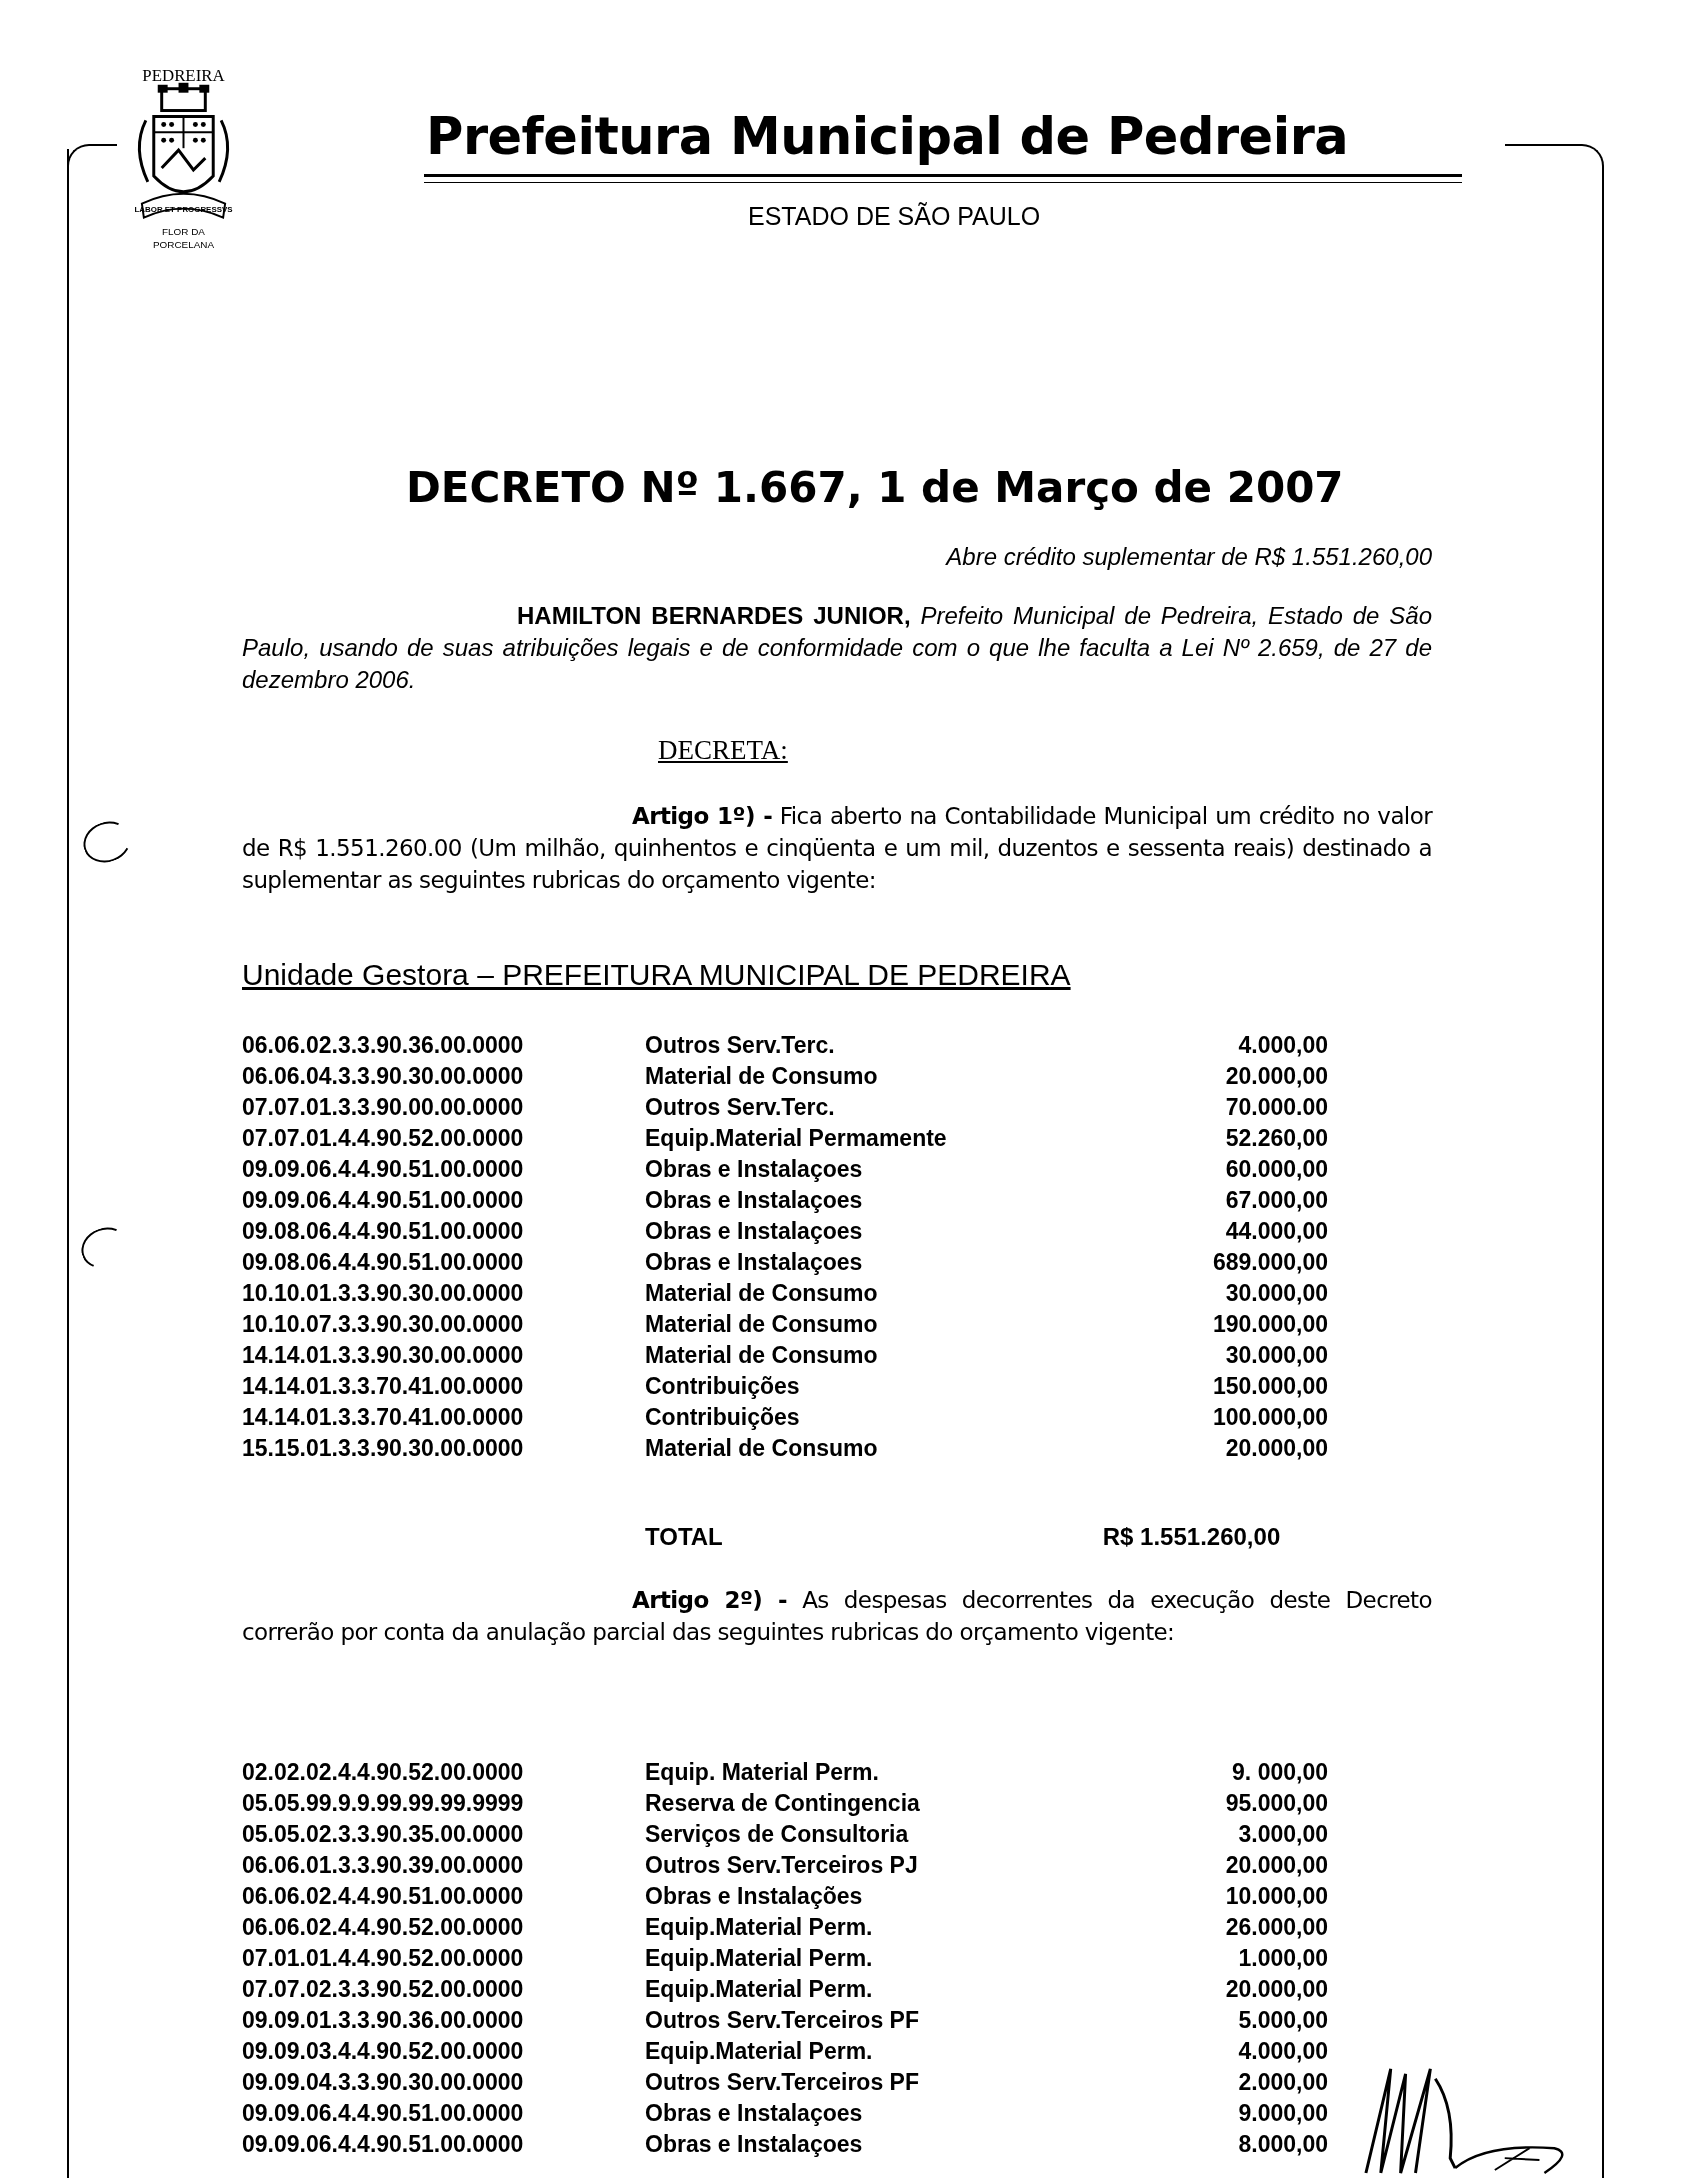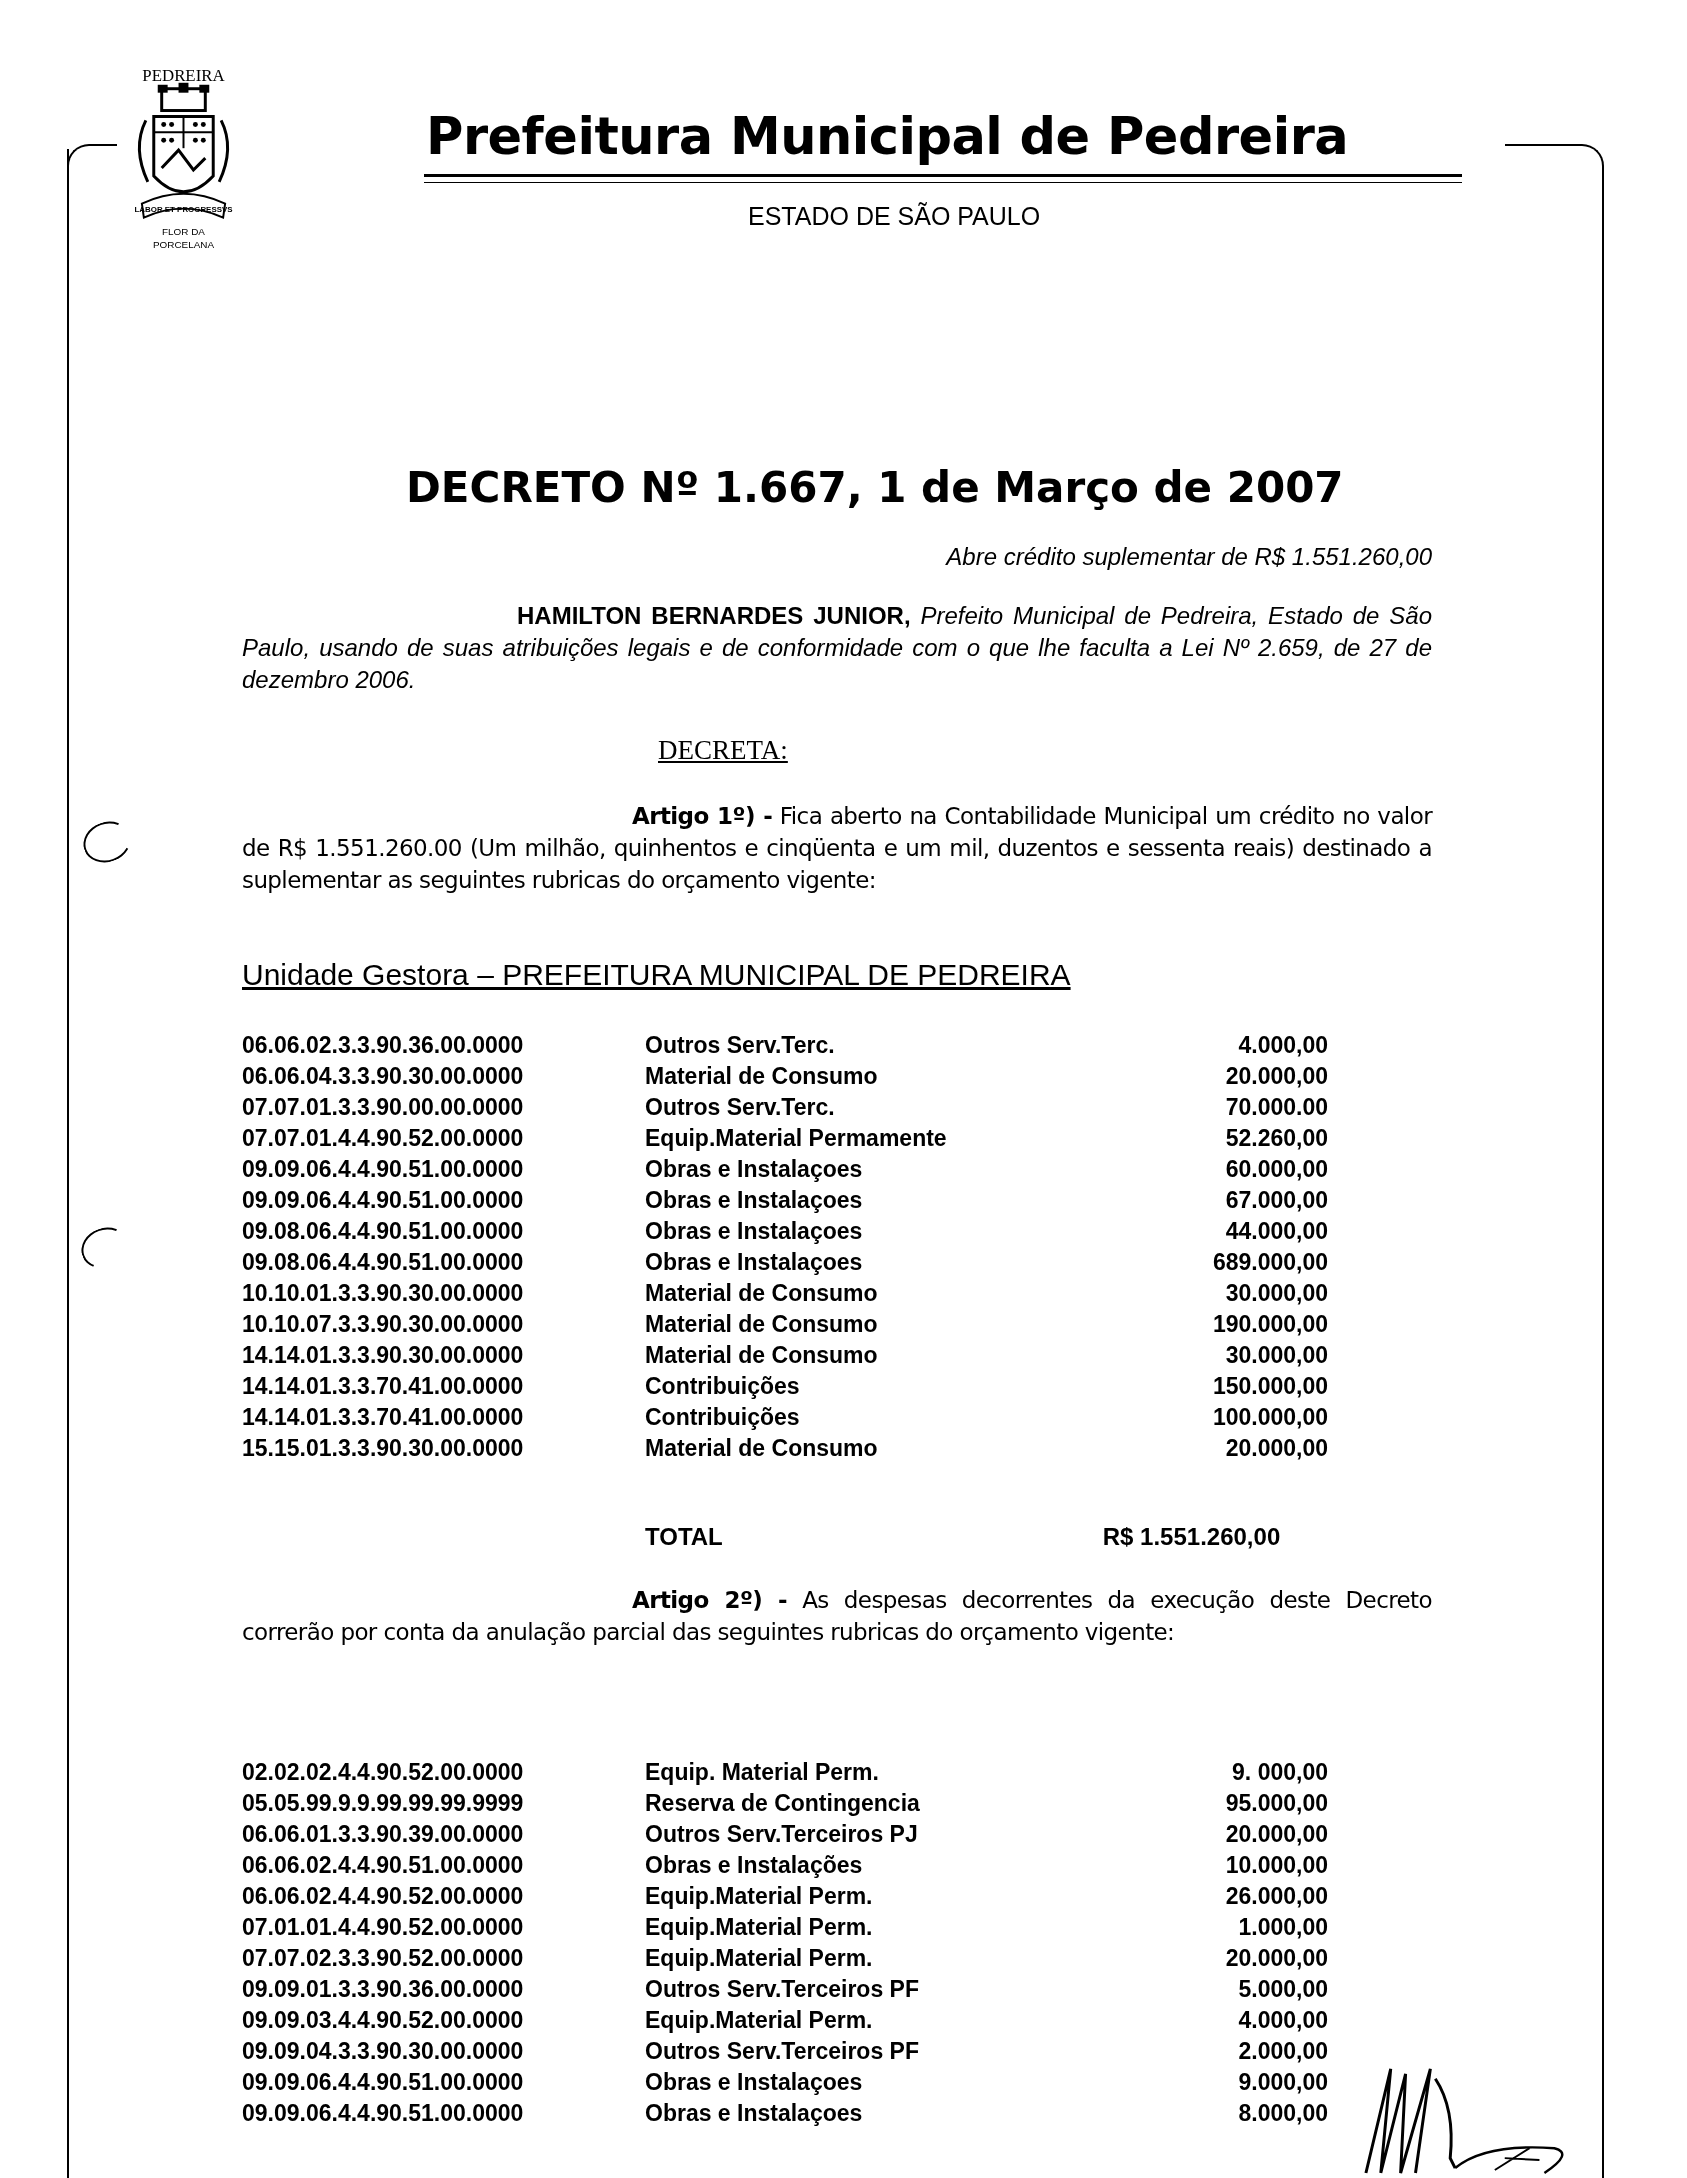--- a/index.html
+++ b/index.html
@@ -195,20 +195,25 @@
         <td class="code">02.02.02.4.4.90.52.00.0000</td>
         <td class="desc">Equip. Material Perm.</td>
         <td class="val">9. 000,00</td>
       </tr>
       <tr>
         <td class="code">05.05.99.9.9.99.99.99.9999</td>
         <td class="desc">Reserva de Contingencia</td>
         <td class="val">95.000,00</td>
       </tr>
       <tr>
+        <td class="code">05.05.02.3.3.90.35.00.0000</td>
+        <td class="desc">Serviços de Consultoria</td>
+        <td class="val">3.000,00</td>
+      </tr>
+      <tr>
         <td class="code">06.06.01.3.3.90.39.00.0000</td>
         <td class="desc">Outros Serv.Terceiros PJ</td>
         <td class="val">20.000,00</td>
       </tr>
       <tr>
         <td class="code">06.06.02.4.4.90.51.00.0000</td>
         <td class="desc">Obras e Instalações</td>
         <td class="val">10.000,00</td>
       </tr>
       <tr>

